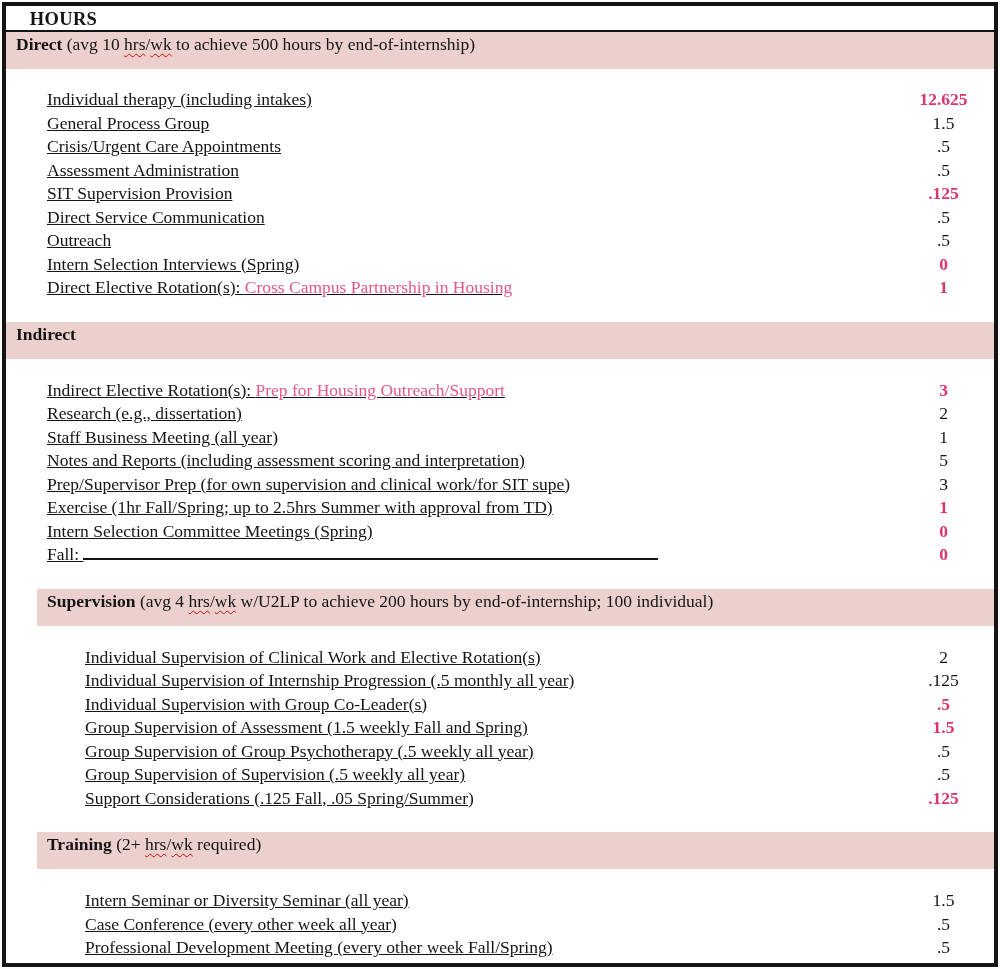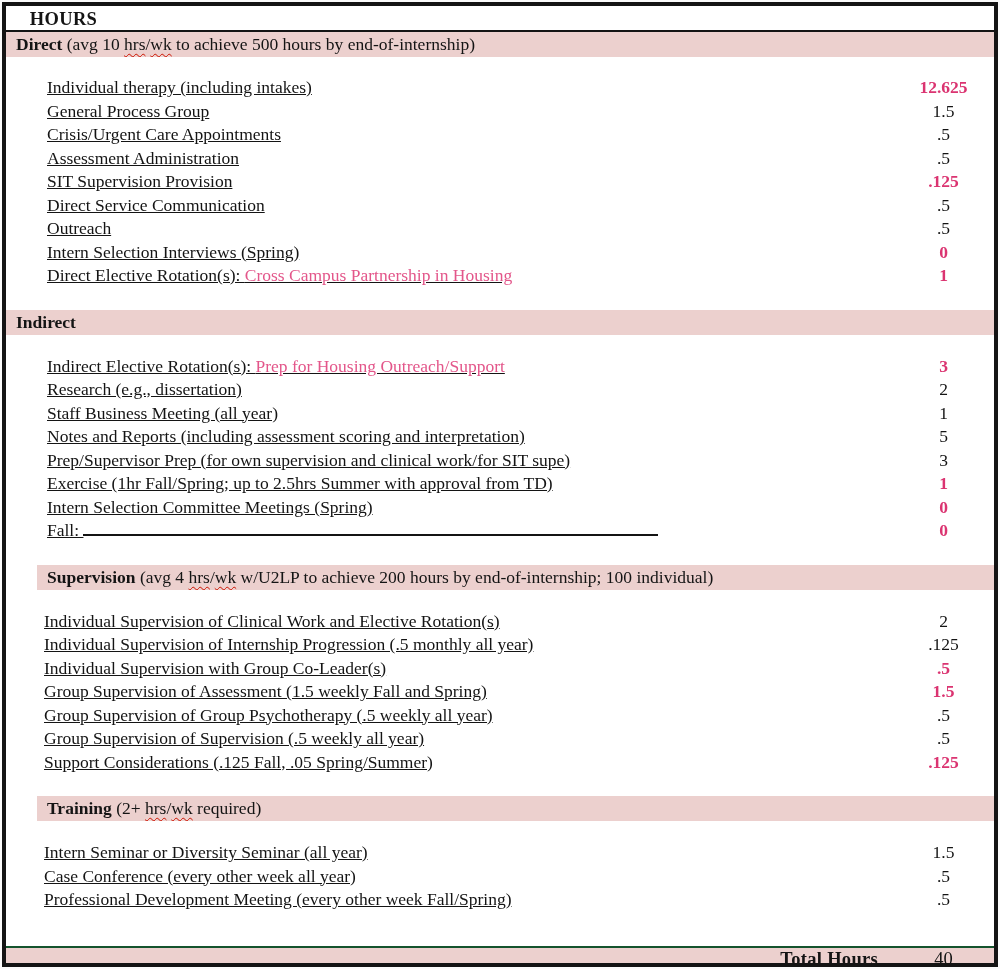--- a/index.html
+++ b/index.html
@@ -34,21 +34,21 @@
     font-weight: bold;
     font-size: 18.5px;
     letter-spacing: 0.3px;
   }
   .header-activity { flex: 1; }
   .header-hours { width: 95px; margin-right: 3px; text-align: center; }
 
   
   .band {
     background: var(--band-bg);
-    height: 25px;
+    height: 37px;
     line-height: 25px;
     padding-left: 10px;
     font-size: 17.5px;
     white-space: nowrap;
     overflow: hidden;
   }
   .band-indented { margin-left: 31px; }
   .band-title { font-weight: bold; }
   .band-sub { font-weight: normal; }
   .squiggle {
@@ -63,21 +63,21 @@
   .rows { margin-top: 20px; }
   .row {
     display: flex;
     align-items: baseline;
     height: 23.5px;
     line-height: 23.5px;
     font-size: 17.5px;
   }
   .row-label { flex: 1; white-space: nowrap; overflow: hidden; text-decoration: underline; }
   .indent-1 .row-label { padding-left: 41px; }
-  .indent-2 .row-label { padding-left: 38px; }
+  .indent-2 .row-label { padding-left: 79px; }
   .row-value {
     width: 95px;
     margin-right: 3px;
     text-align: center;
     flex: none;
   }
   .pink-value { color: var(--pink-value); font-weight: bold; }
   .pink-text { color: var(--pink-inline); }
   .blank-line {
     display: inline-block;

